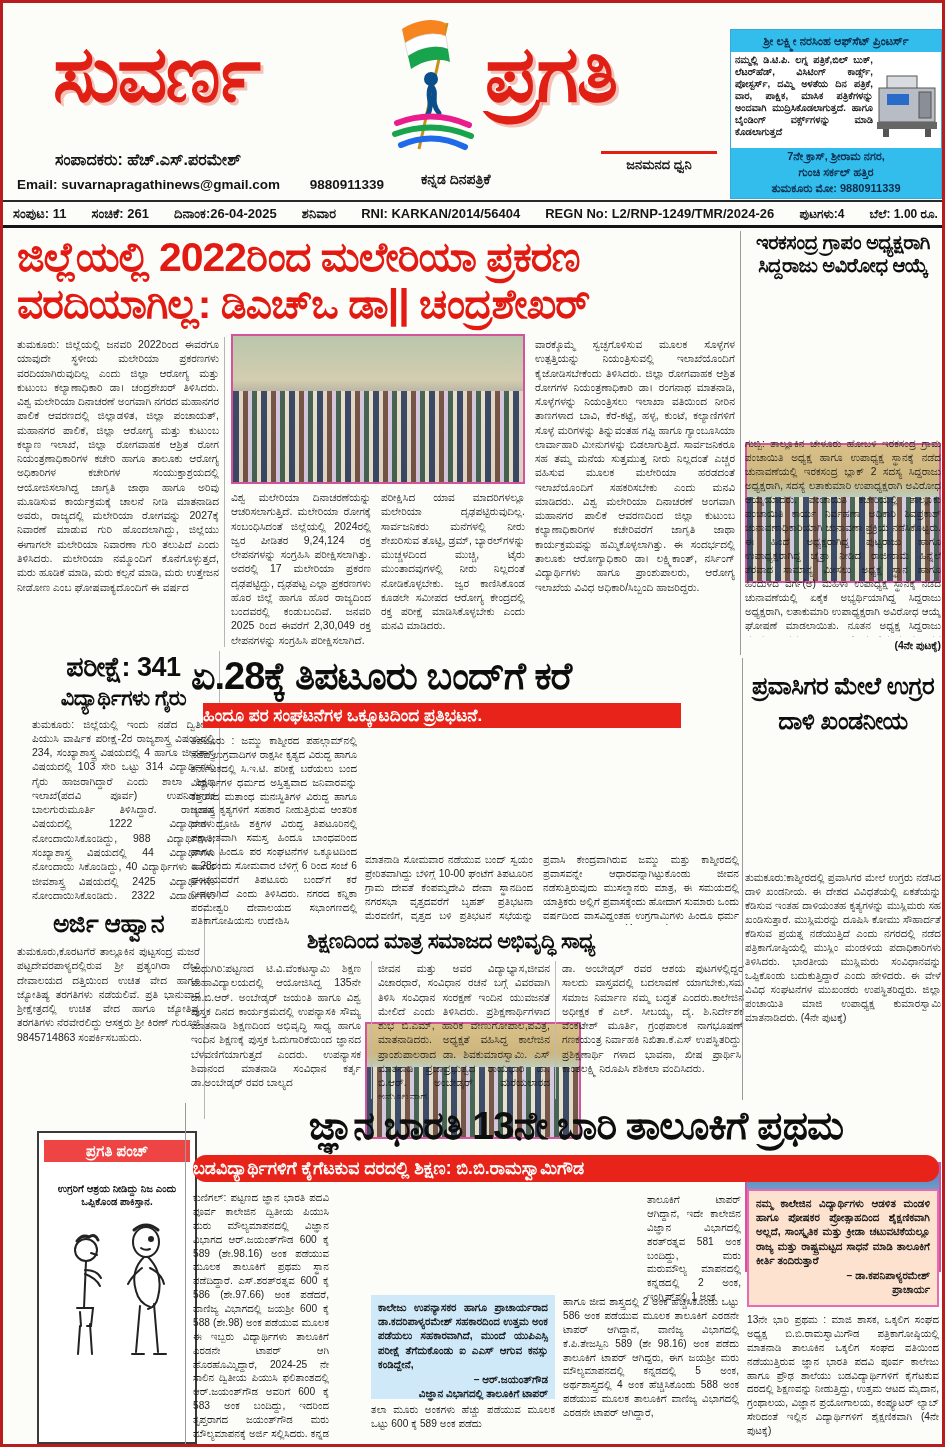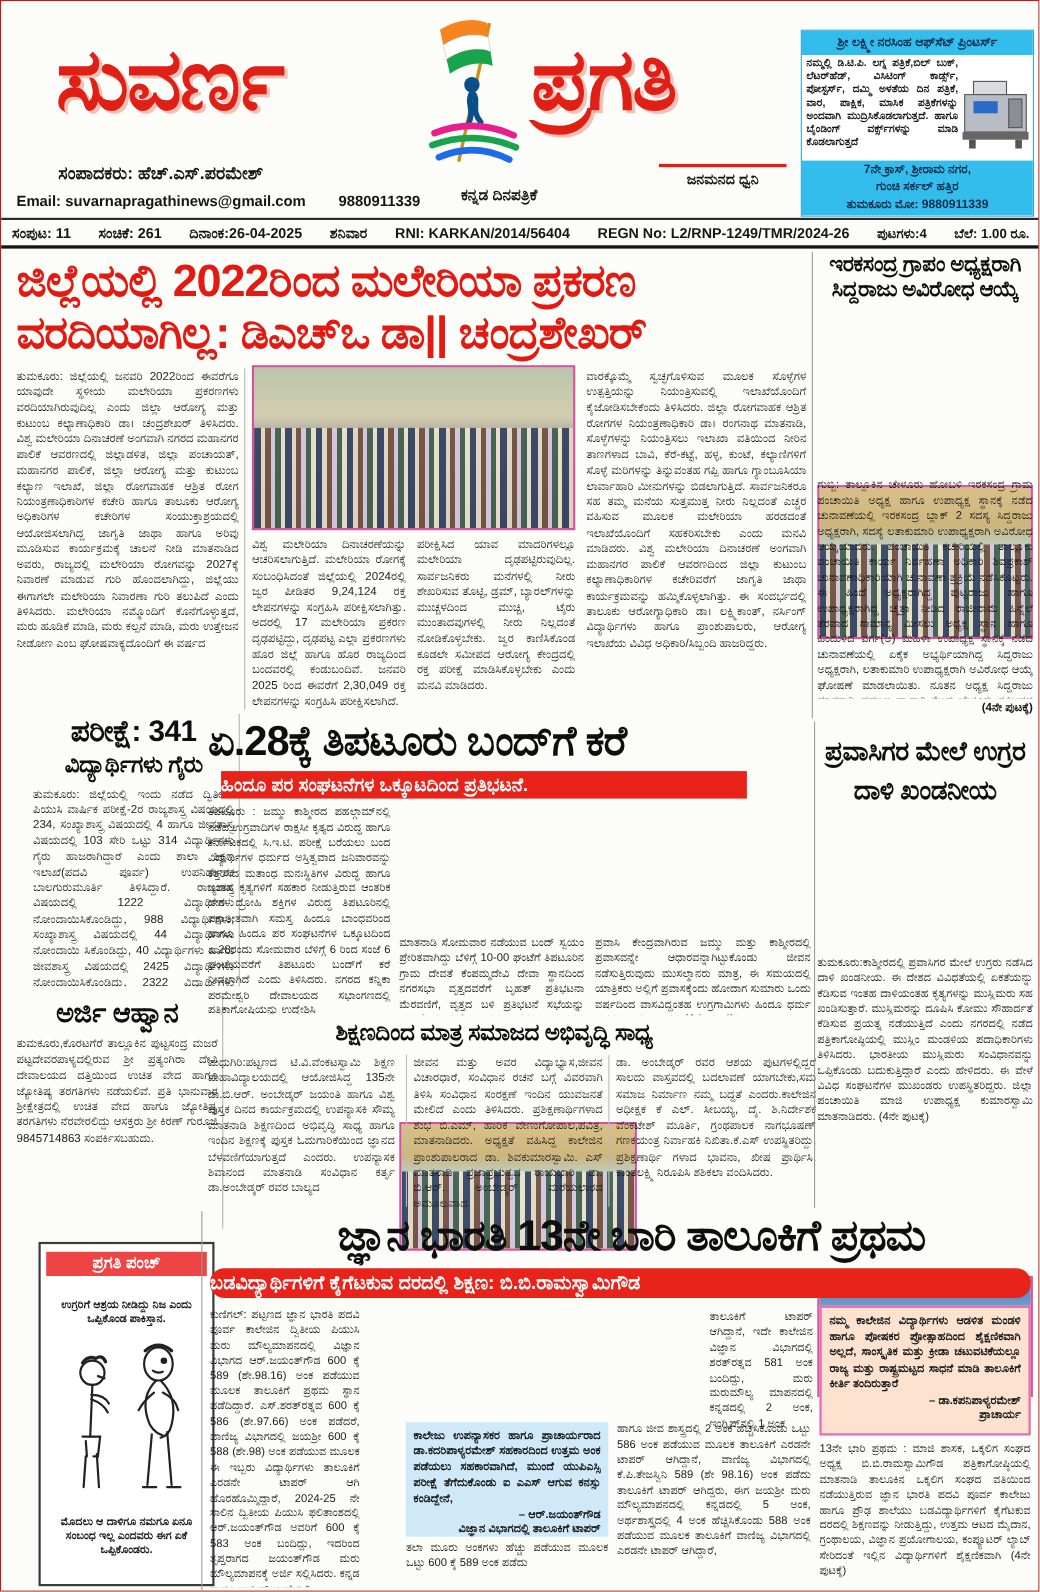--- a/index.html
+++ b/index.html
@@ -1,18 +1,18 @@
 <!DOCTYPE html>
 <html><head>
 <meta charset="utf-8">
 <style>
   html,body{margin:0;padding:0;background:#d8d8d2;}
   .page{position:relative;width:945px;height:1447px;margin:0 auto;background:#fcfcf8;
         font-family:"Liberation Sans","DejaVu Sans",sans-serif;color:#151515;overflow:hidden;
-        border:1px solid #b91c1c;box-sizing:border-box;}
+        border:3px solid #b91c1c;box-sizing:border-box;}
   .abs{position:absolute;}
   .bodytext{font-size:10.5px;line-height:1.36;text-align:justify;overflow:hidden;color:#1c1c1c;font-weight:500;}
   .bold{font-weight:bold;}
   .center{text-align:center;}
   .red-strip{background:#e8231a;color:#fff;font-weight:bold;overflow:hidden;}
   .vline{width:0;border-left:1px solid #9a9a9a;}
   .photo{border:2px solid #d4549c;box-sizing:border-box;position:relative;overflow:hidden;background:linear-gradient(180deg,#b9c6ab 0%,#d3cdb0 30%,#a8a59a 44%,#8c8a84 100%);}
   .photo::after{content:"";position:absolute;left:0;right:0;bottom:0;height:62%;opacity:.88;
     background:repeating-linear-gradient(90deg,#2e3d5e 0 6px,#e8dcc8 6px 10px,#6e4a3a 10px 15px,#d9c9e4 15px 19px,#3a5a4a 19px 24px,#f0e6d0 24px 28px);}
   .photo-indoor{background:linear-gradient(180deg,#d9c089 0%,#cdb67e 26%,#bcd0c4 40%,#9aa598 100%);}
@@ -150,21 +150,20 @@
           <circle cx="107" cy="31" r="2" fill="#222"></circle>
           <path d="M97 40 q4 3 9 1"></path>
           <path d="M100 49 q-14 14 -8 34 q3 12 14 16"></path>
           <path d="M104 49 q16 16 10 40 q-2 10 -10 12"></path>
           <path d="M98 60 q-10 8 -14 16 M106 60 q12 6 14 16"></path>
           <path d="M96 98 l-4 46 M110 96 l4 48"></path>
           <path d="M88 146 h12 M110 146 h12"></path>
         </g>
       </svg>
     </div>
-    <div class="ctext">ಮೊದಲು ಆ ದಾಳಿಗೂ ನಮಗೂ ಏನೂ ಸಂಬಂಧ ಇಲ್ಲ ಎಂದವರು ಈಗ ಏಕೆ ಒಪ್ಪಿಕೊಂಡರು.</div>
   </div>
 
   <div class="abs headline-black" style="left:188px;top:651px;width:548px;font-size:38px;letter-spacing:-1px;">ಏ.28ಕ್ಕೆ ತಿಪಟೂರು ಬಂದ್‌ಗೆ ಕರೆ</div>
   <div class="abs red-strip" style="left:200px;top:700px;width:478px;height:25px;font-size:17px;line-height:25px;">ಹಿಂದೂ ಪರ ಸಂಘಟನೆಗಳ ಒಕ್ಕೂಟದಿಂದ ಪ್ರತಿಭಟನೆ.</div>
   <div class="abs bodytext" style="left:188px;top:731px;width:166px;height:190px;font-size:10.2px;">ತಿಪಟೂರು : ಜಮ್ಮು ಕಾಶ್ಮೀರದ ಪಹಲ್ಗಾಮ್‌ನಲ್ಲಿ ನಡೆದ ಉಗ್ರವಾದಿಗಳ ರಾಕ್ಷಸೀ ಕೃತ್ಯದ ವಿರುದ್ಧ ಹಾಗೂ ಕರ್ನಾಟಕದಲ್ಲಿ ಸಿ.ಇ.ಟಿ. ಪರೀಕ್ಷೆ ಬರೆಯಲು ಬಂದ ವಿದ್ಯಾರ್ಥಿಗಳ ಧರ್ಮದ ಅಸ್ತಿತ್ವವಾದ ಜನಿವಾರವನ್ನು ಕತ್ತರಿಸಿದ ಮತಾಂಧ ಮನಃಸ್ಥಿತಿಗಳ ವಿರುದ್ಧ ಹಾಗೂ ಇಂತಹ ಕೃತ್ಯಗಳಿಗೆ ಸಹಕಾರ ನೀಡುತ್ತಿರುವ ಆಂತರಿಕ ದೇಶ ದ್ರೋಹಿ ಶಕ್ತಿಗಳ ವಿರುದ್ಧ ತಿಪಟೂರಿನಲ್ಲಿ ಪಕ್ಷಾತೀತವಾಗಿ ಸಮಸ್ತ ಹಿಂದೂ ಬಾಂಧವರಿಂದ ಹಾಗೂ ಹಿಂದೂ ಪರ ಸಂಘಟನೆಗಳ ಒಕ್ಕೂಟದಿಂದ ಏ.28ರಂದು ಸೋಮವಾರ ಬೆಳಿಗ್ಗೆ 6 ರಿಂದ ಸಂಜೆ 6 ಘಂಟೆಯವರೆಗೆ ತಿಪಟೂರು ಬಂದ್‌ಗೆ ಕರೆ ನೀಡಲಾಗಿದೆ ಎಂದು ತಿಳಿಸಿದರು. ನಗರದ ಕನ್ನಿಕಾ ಪರಮೇಶ್ವರಿ ದೇವಾಲಯದ ಸಭಾಂಗಣದಲ್ಲಿ ಪತ್ರಿಕಾಗೋಷ್ಠಿಯನ್ನು ಉದ್ದೇಶಿಸಿ</div>
   <div class="abs photo photo-indoor" style="left:362px;top:729px;width:216px;height:117px;"></div>
   <div class="abs bodytext" style="left:362px;top:850px;width:168px;height:72px;font-size:10.2px;">ಮಾತನಾಡಿ ಸೋಮವಾರ ನಡೆಯುವ ಬಂದ್ ಸ್ವಯಂ ಪ್ರೇರಿತವಾಗಿದ್ದು ಬೆಳಿಗ್ಗೆ 10-00 ಘಂಟೆಗೆ ತಿಪಟೂರಿನ ಗ್ರಾಮ ದೇವತೆ ಕೆಂಪಮ್ಮದೇವಿ ದೇವಾ ಸ್ಥಾನದಿಂದ ನಗರಸಭಾ ವೃತ್ತದವರೆಗೆ ಬೃಹತ್ ಪ್ರತಿಭಟನಾ ಮೆರವಣಿಗೆ, ವೃತ್ತದ ಬಳಿ ಪ್ರತಿಭಟನೆ ಸಭೆಯನ್ನು ಹಮ್ಮಿಕೊಳ್ಳಲಾಗಿದೆ ಎಂದರು. ನಗರಸಭಾ ಸದಸ್ಯ ರಾಮ್‌ಮೋಹನ ಮಾತನಾಡಿ</div>
   <div class="abs bodytext" style="left:540px;top:850px;width:196px;height:72px;font-size:10.2px;">ಪ್ರವಾಸಿ ಕೇಂದ್ರವಾಗಿರುವ ಜಮ್ಮು ಮತ್ತು ಕಾಶ್ಮೀರದಲ್ಲಿ ಪ್ರವಾಸವನ್ನೇ ಆಧಾರವನ್ನಾಗಿಟ್ಟುಕೊಂಡು ಜೀವನ ನಡೆಸುತ್ತಿರುವುದು ಮುಸಲ್ಮಾನರು ಮಾತ್ರ, ಈ ಸಮಯದಲ್ಲಿ ಯಾತ್ರಿಕರು ಅಲ್ಲಿಗೆ ಪ್ರವಾಸಕ್ಕೆಂದು ಹೋದಾಗ ಸುಮಾರು ಒಂದು ವರ್ಷದಿಂದ ವಾಸವಿದ್ದಂತಹ ಉಗ್ರಗಾಮಿಗಳು ಹಿಂದೂ ಧರ್ಮ ದವರನ್ನು ಗುರಿಯನ್ನಾಗಿಸಿ (4ನೇ ಪುಟಕ್ಕೆ)</div>
 
   <div class="abs headline-black center" style="left:222px;top:925px;width:452px;font-size:21px;">ಶಿಕ್ಷಣದಿಂದ ಮಾತ್ರ ಸಮಾಜದ ಅಭಿವೃದ್ಧಿ ಸಾಧ್ಯ</div>

